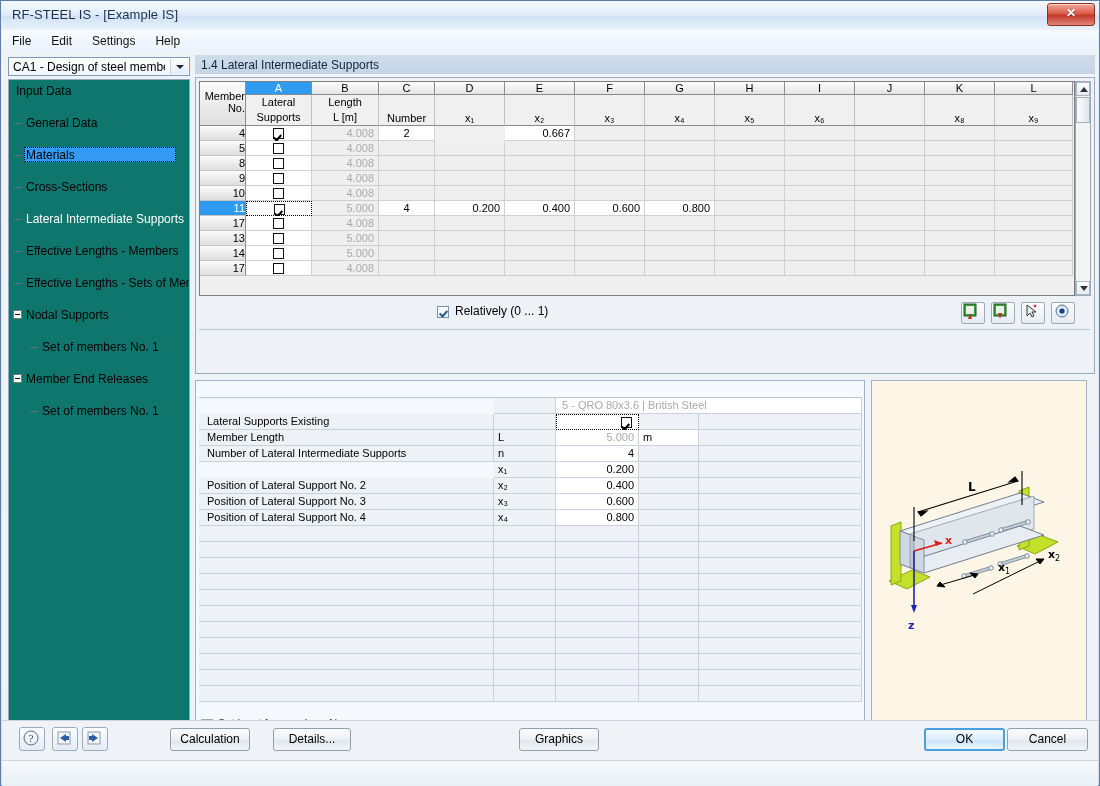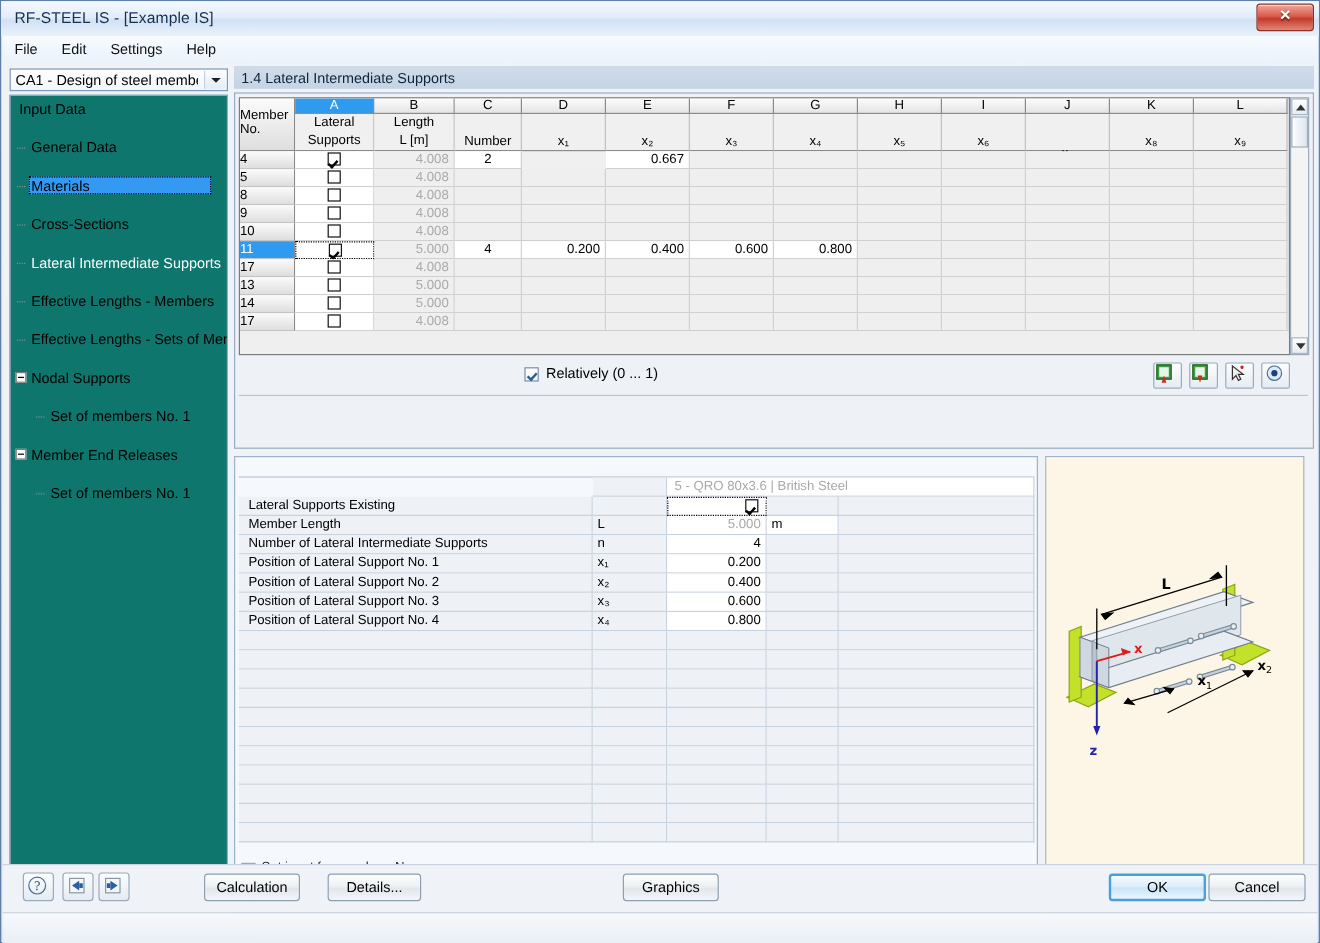--- a/index.html
+++ b/index.html
@@ -141,21 +141,21 @@
     background:#f0f0f0;border-right:1px solid #c0c0c0;
     font-size:11px;color:#000;box-sizing:border-box;text-align:center;
   }
   .subhdr.bb{border-bottom:1px solid #8b8b8b;}
   .groupcap{
     position:absolute;top:13px;height:13px;line-height:13px;text-align:center;
     font-size:11px;color:#000;
   }
   .rowhdr{
     position:absolute;left:0;width:46px;height:15px;line-height:15px;
-    text-align:left;background:linear-gradient(180deg,#fbfbfb 0%,#dedede 100%);
+    text-align:right;background:linear-gradient(180deg,#fbfbfb 0%,#dedede 100%);
     border-right:1px solid #8b8b8b;border-bottom:1px solid #c4c4c4;
     font-size:11px;box-sizing:border-box;cursor:pointer;
   }
   .rowhdr.sel{background:#2e9bf0;color:#fff;}
   .cell{
     position:absolute;height:15px;line-height:15px;
     border-right:1px solid #d0d0d0;border-bottom:1px solid #d0d0d0;
     font-size:11px;box-sizing:border-box;padding-right:4px;text-align:right;
     background:#efefef;color:#000;
   }
@@ -654,21 +654,20 @@
           <div class="scell lbl" style="left: 0px; width: 295px; top: 32px;">Member Length</div>
           <div class="scell sym" style="left: 295px; width: 62px; top: 32px;">L</div>
           <div class="scell white val gray" style="left: 357px; width: 83px; top: 32px;">5.000</div>
           <div class="scell unit" style="left: 440px; width: 60px; top: 32px;">m</div>
           <div class="scell " style="left: 500px; width: 163px; top: 32px;"></div>
           <div class="scell lbl" style="left: 0px; width: 295px; top: 48px;">Number of Lateral Intermediate Supports</div>
           <div class="scell sym" style="left: 295px; width: 62px; top: 48px;">n</div>
           <div class="scell white val" style="left: 357px; width: 83px; top: 48px;">4</div>
           <div class="scell " style="left: 440px; width: 60px; top: 48px;"></div>
           <div class="scell " style="left: 500px; width: 163px; top: 48px;"></div>
-          <div class="scell lbl" style="left: 0px; width: 295px; top: 64px;">Position of Lateral Support No. 1</div>
           <div class="scell sym" style="left: 295px; width: 62px; top: 64px;">x₁</div>
           <div class="scell white val" style="left: 357px; width: 83px; top: 64px;">0.200</div>
           <div class="scell " style="left: 440px; width: 60px; top: 64px;"></div>
           <div class="scell " style="left: 500px; width: 163px; top: 64px;"></div>
           <div class="scell lbl" style="left: 0px; width: 295px; top: 80px;">Position of Lateral Support No. 2</div>
           <div class="scell sym" style="left: 295px; width: 62px; top: 80px;">x₂</div>
           <div class="scell white val" style="left: 357px; width: 83px; top: 80px;">0.400</div>
           <div class="scell " style="left: 440px; width: 60px; top: 80px;"></div>
           <div class="scell " style="left: 500px; width: 163px; top: 80px;"></div>
           <div class="scell lbl" style="left: 0px; width: 295px; top: 96px;">Position of Lateral Support No. 3</div>

